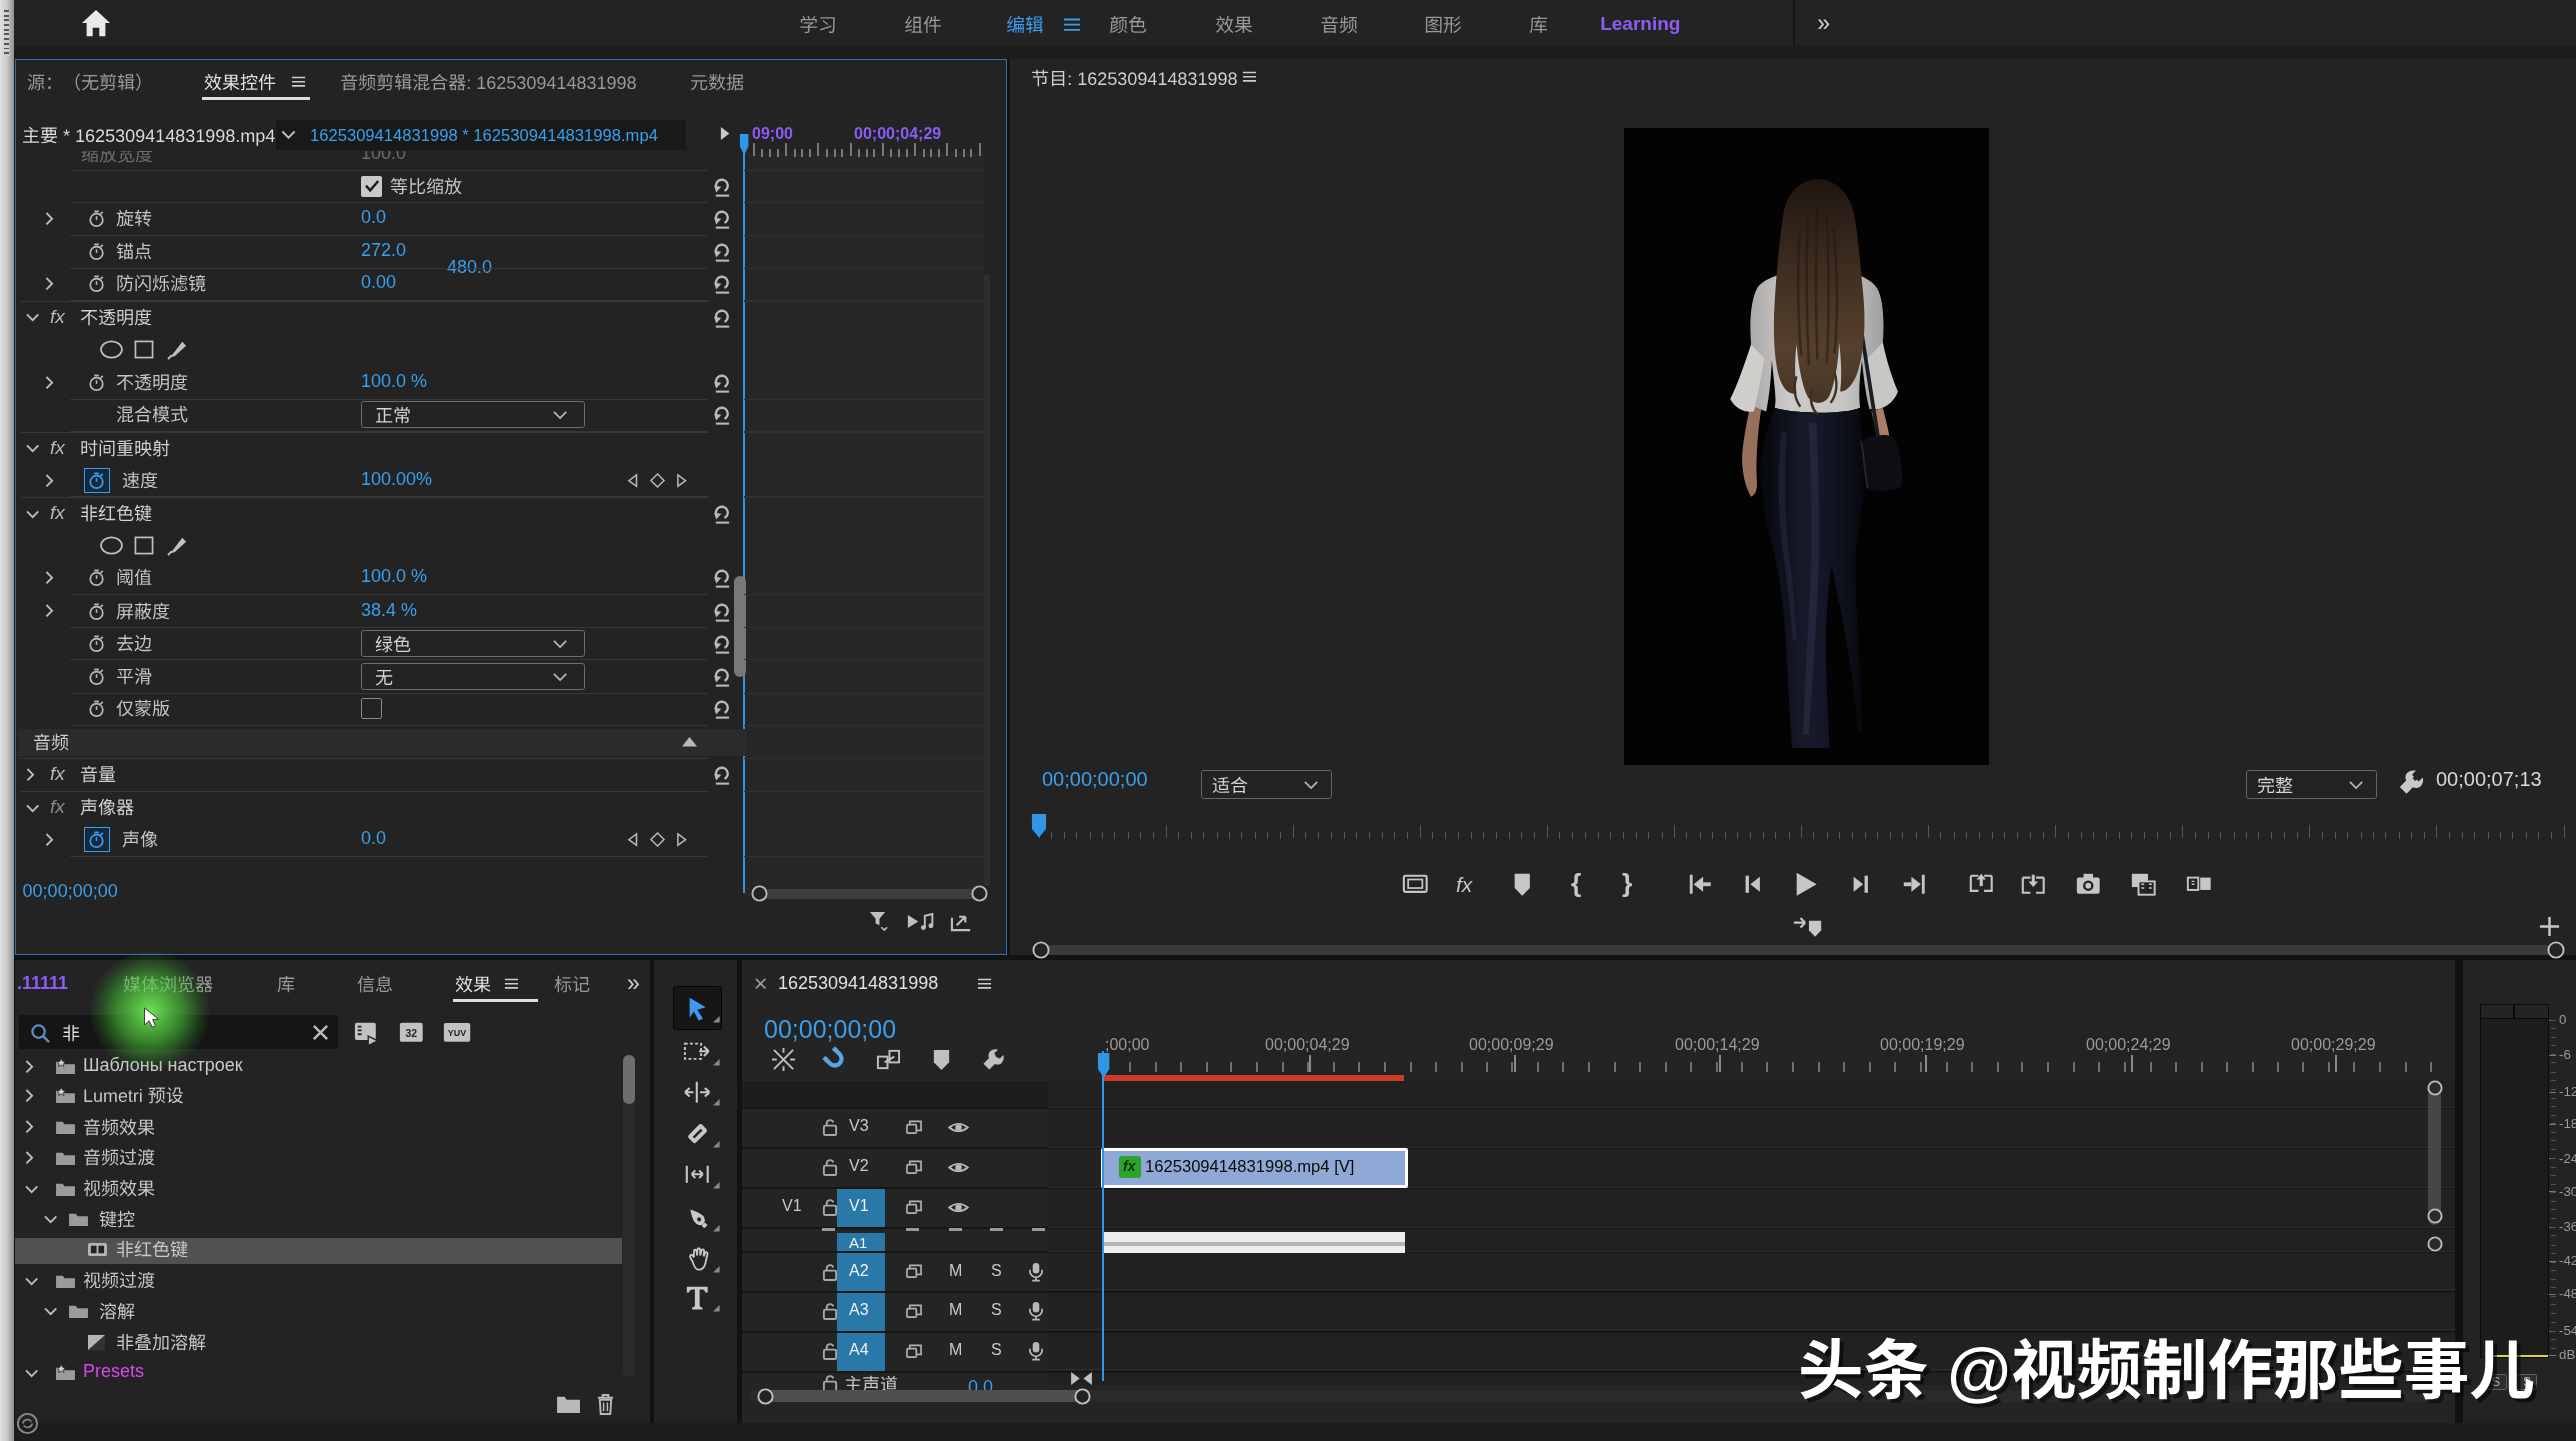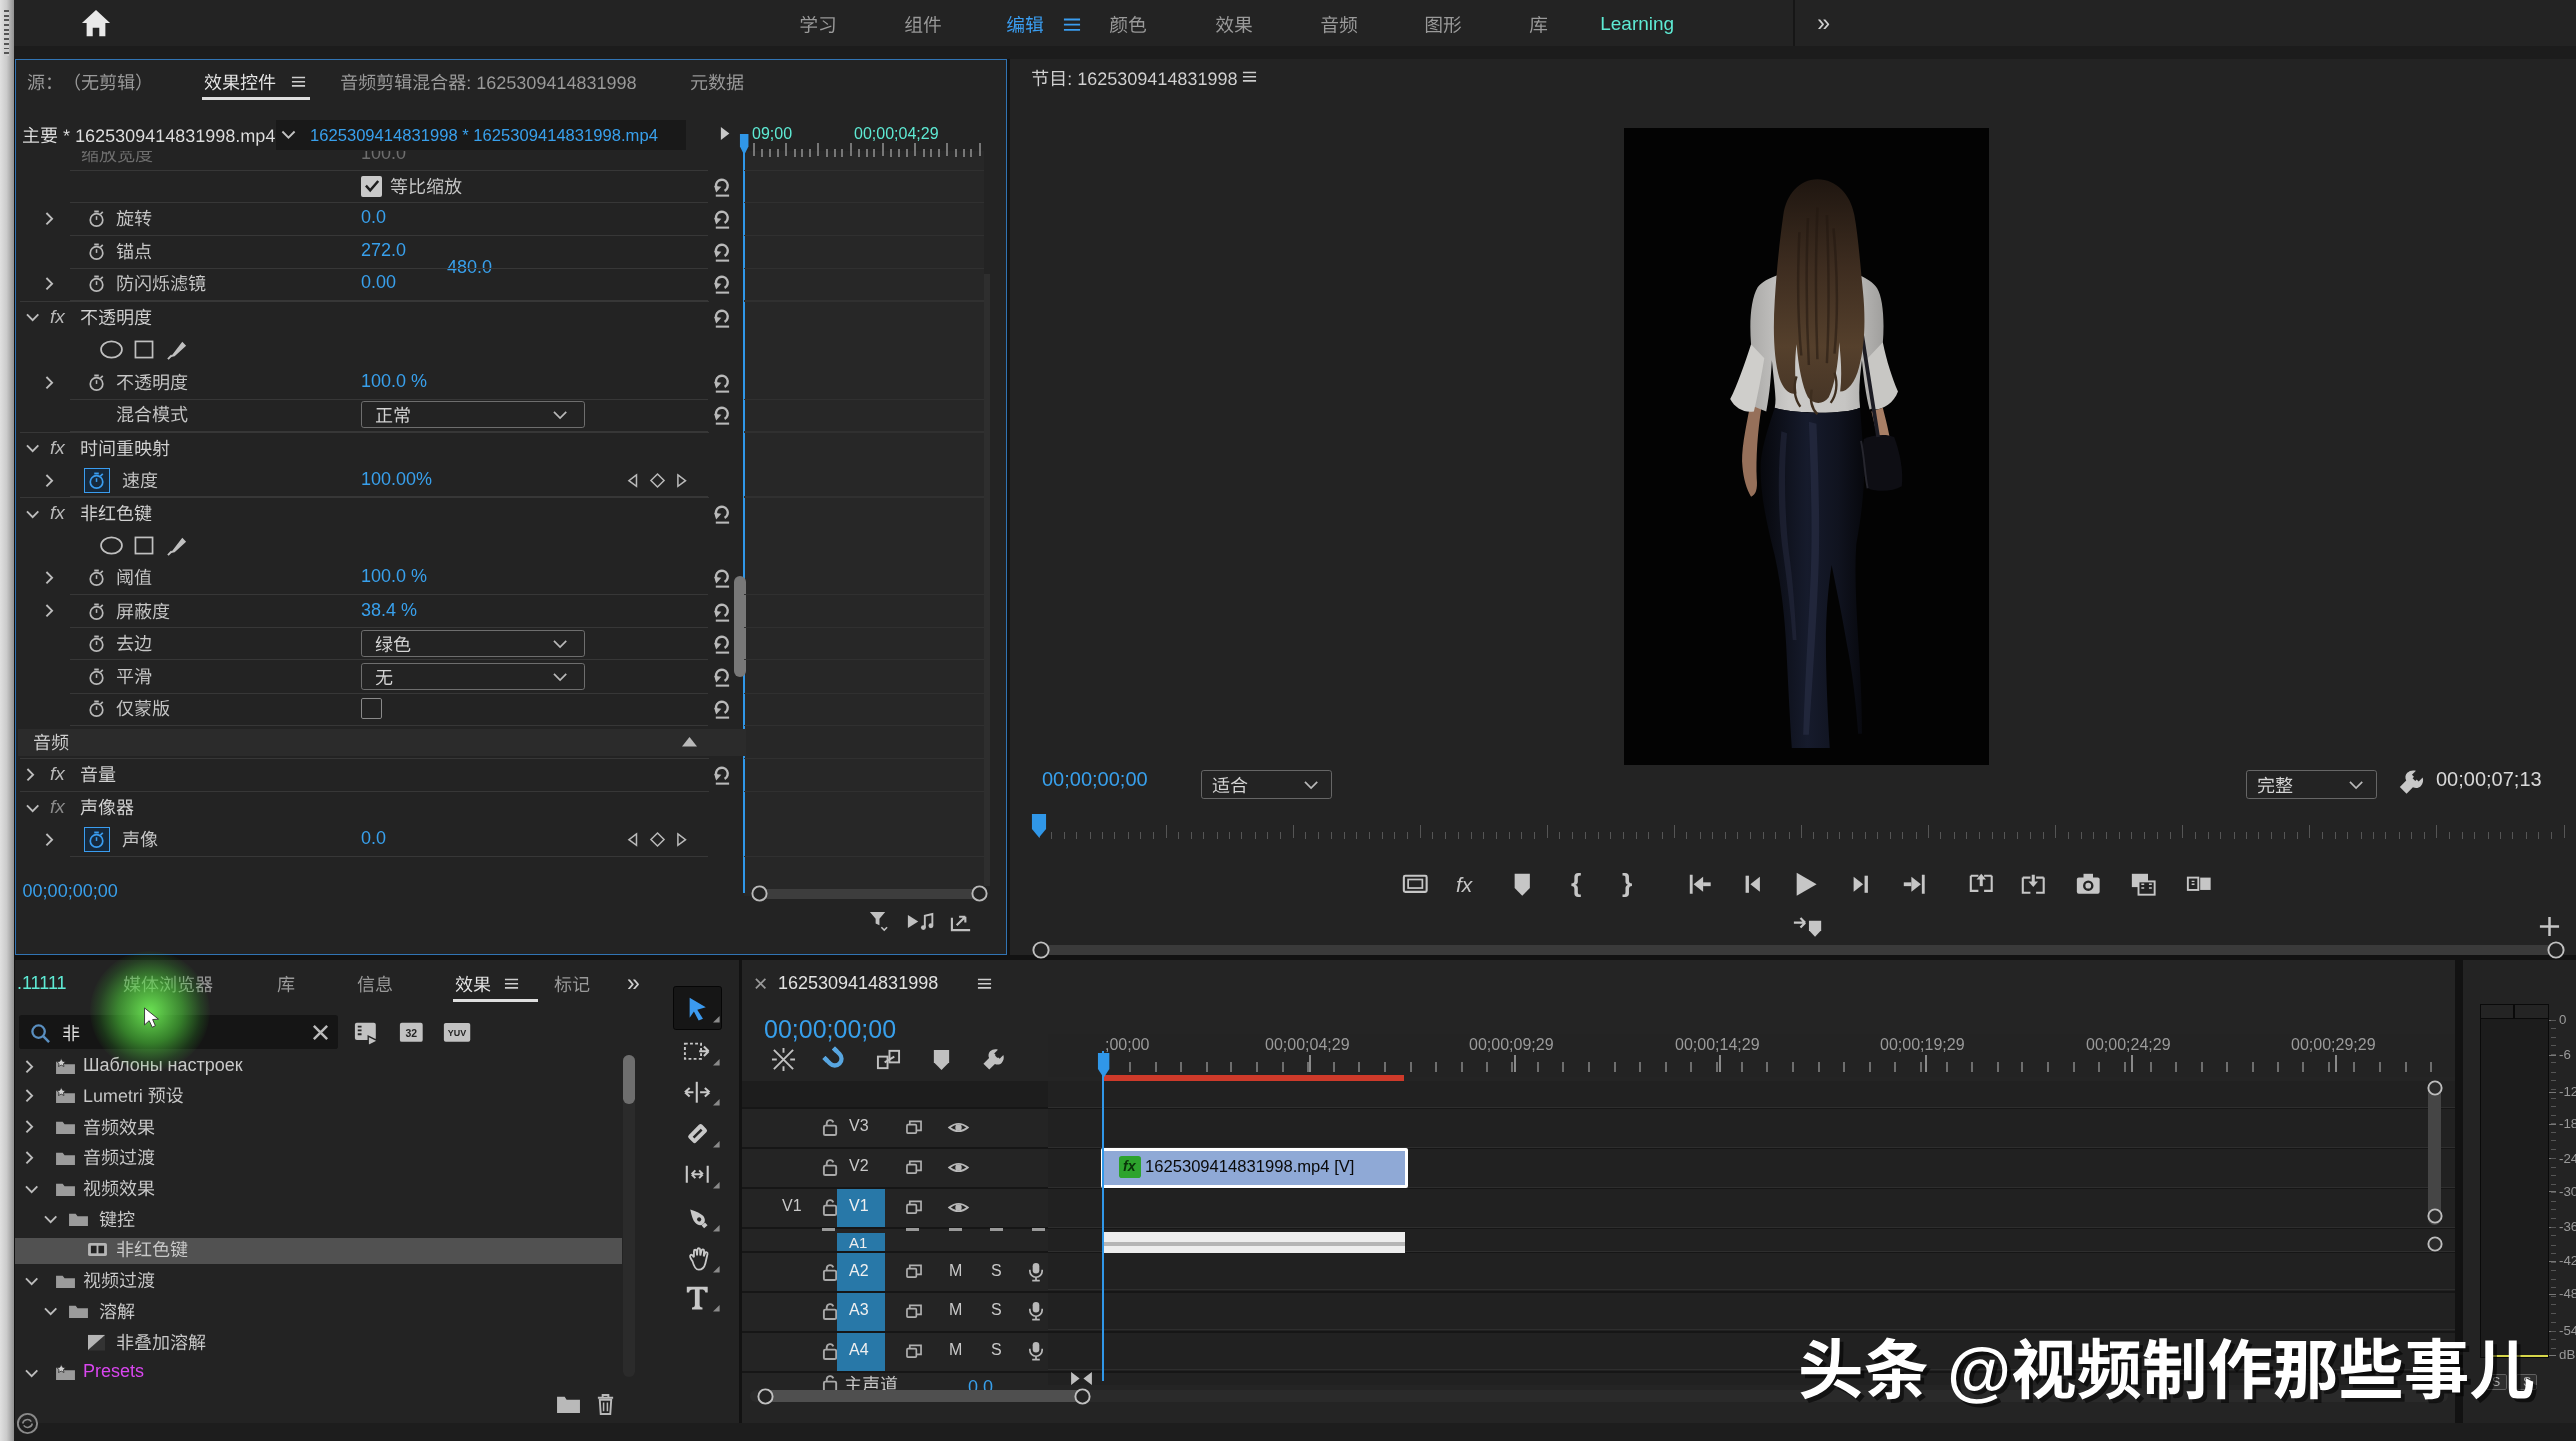--- a/index.html
+++ b/index.html
@@ -1,21 +1,21 @@
 <!DOCTYPE html>
 <html style="font-size:15px"><head>
 <meta charset="utf-8">
 <style>
   * { margin:0; padding:0; box-sizing:border-box; }
   html,body { width:2576px; height:1442px; background:#121212; overflow:hidden;
     font-family:"Liberation Sans", sans-serif; }
   .abs { position:absolute; }
   .txt { position:absolute; white-space:nowrap; color:#c8c8c8; font-size:18px; }
   .blue { color:#38a0ec; }
-  .grey { color:#5eead4; }
+  .grey { color:#8b5cf6;font-weight:bold; }
   .panel { position:absolute; background:#232323; }
   .hline { position:absolute; height:0.9px; background:#373737; }
   svg.ic { position:absolute; overflow:visible; }
 </style>
 </head>
 <body>
 
 <svg width="0" height="0" style="position:absolute">
  <defs>
   <g id="stopwatch">
@@ -953,21 +953,21 @@
 
   <div class="abs" style="left:28.5px;top:886px;width:1516px;height:10.4px;background:#3a3a3a;border-radius:5.7px"></div>
   <svg class="ic" style="left:21px;top:881px" width="20" height="20" viewBox="0 0 21 21">
       <circle cx="10.5" cy="10.5" r="8" fill="#232323" stroke="#c0c0c0" stroke-width="2"></circle>
     </svg>
   <svg class="ic" style="left:1536px;top:881px" width="20" height="20" viewBox="0 0 21 21">
       <circle cx="10.5" cy="10.5" r="8" fill="#232323" stroke="#c0c0c0" stroke-width="2"></circle>
     </svg>
 </div>
 
-<div class="panel" id="fxb" style="left:15px;top:960px;width:724px;height:463px;background:#232323;overflow:hidden">
+<div class="panel" id="fxb" style="left:15px;top:960px;width:635px;height:463px;background:#232323;overflow:hidden">
     <div class="txt grey" style="left:1.9px;top:13.3px">.11111</div>
     <svg class="ic" style="left:108px;top:13.3px" width="92" height="27.5" viewBox="0 0 97 29">
       <path transform="translate(0.0,18.9) scale(0.019000,-0.019000)" d="M294 564C283 429 261 316 226 226C198 250 169 274 140 295C159 373 179 467 196 564ZM63 269C107 237 154 198 197 158C155 76 101 18 34 -19C50 -33 69 -61 79 -78C149 -35 206 25 250 106C280 74 306 44 323 18L376 71C354 102 321 138 283 175C329 288 356 436 366 629L323 636L311 634H208C220 704 229 773 236 835L167 839C162 776 153 706 141 634H52V564H129C109 453 85 346 63 269ZM477 840V731H388V666H477V364H632V275H389V210H588C532 124 441 45 352 4C368 -10 391 -37 403 -55C487 -9 573 72 632 163V-80H705V162C763 78 845 -4 918 -51C931 -31 954 -5 972 9C892 49 802 129 745 210H945V275H705V364H856V666H946V731H856V840H784V731H546V840ZM784 666V577H546V666ZM784 518V427H546V518Z" fill="#9a9a9a"></path>
       <path transform="translate(19.0,18.9) scale(0.019000,-0.019000)" d="M251 836C201 685 119 535 30 437C45 420 67 380 74 363C104 397 133 436 160 479V-78H232V605C266 673 296 745 321 816ZM416 175V106H581V-74H654V106H815V175H654V521C716 347 812 179 916 84C930 104 955 130 973 143C865 230 761 398 702 566H954V638H654V837H581V638H298V566H536C474 396 369 226 259 138C276 125 301 99 313 81C419 177 517 342 581 518V175Z" fill="#9a9a9a"></path>
       <path transform="translate(38.0,18.9) scale(0.019000,-0.019000)" d="M687 734V138H752V734ZM850 841V4C850 -10 845 -14 832 -14C819 -15 778 -15 733 -14C742 -34 752 -63 755 -81C818 -81 859 -79 883 -68C908 -56 918 -37 918 4V841ZM83 773C129 732 184 674 208 637L261 681C235 718 179 773 133 812ZM42 502C92 466 152 413 181 377L230 426C200 461 139 511 89 545ZM63 -10 126 -50C168 37 218 154 255 252L198 291C158 186 102 64 63 -10ZM297 483C343 422 391 353 433 283C389 164 327 65 239 -7C255 -21 281 -48 291 -62C371 10 431 101 477 209C513 144 543 83 561 33L622 75C599 136 558 213 509 293C540 385 562 488 580 601H645V669H279V601H509C497 517 481 439 461 367C425 420 388 472 351 518ZM380 807C405 764 436 704 447 669L513 698C499 733 469 790 442 832Z" fill="#9a9a9a"></path>
       <path transform="translate(57.0,18.9) scale(0.019000,-0.019000)" d="M644 626C695 578 752 510 777 464L844 496C818 541 762 606 708 653ZM115 784V502H188V784ZM324 830V469H397V830ZM528 183V26C528 -47 553 -66 651 -66C672 -66 806 -66 827 -66C907 -66 928 -38 937 76C917 80 887 90 871 102C867 11 860 -2 820 -2C791 -2 680 -2 658 -2C611 -2 603 2 603 27V183ZM457 326V248C457 168 431 55 66 -22C83 -37 104 -65 114 -82C491 7 535 142 535 246V326ZM196 439V121H270V372H741V127H819V439ZM586 841C559 729 512 615 451 541C470 533 501 514 515 503C549 548 580 606 606 671H935V738H632C641 767 650 796 658 826Z" fill="#9a9a9a"></path>
       <path transform="translate(76.0,18.9) scale(0.019000,-0.019000)" d="M196 730H366V589H196ZM622 730H802V589H622ZM614 484C656 468 706 443 740 420H452C475 452 495 485 511 518L437 532V795H128V524H431C415 489 392 454 364 420H52V353H298C230 293 141 239 30 198C45 184 64 158 72 141L128 165V-80H198V-51H365V-74H437V229H246C305 267 355 309 396 353H582C624 307 679 264 739 229H555V-80H624V-51H802V-74H875V164L924 148C934 166 955 194 972 208C863 234 751 288 675 353H949V420H774L801 449C768 475 704 506 653 524ZM553 795V524H875V795ZM198 15V163H365V15ZM624 15V163H802V15Z" fill="#9a9a9a"></path>
     </svg>
     <svg class="ic" style="left:262px;top:13.3px" width="20" height="27.5" viewBox="0 0 21 29">
       <path transform="translate(0.0,18.9) scale(0.019000,-0.019000)" d="M325 245C334 253 368 259 419 259H593V144H232V74H593V-79H667V74H954V144H667V259H888V327H667V432H593V327H403C434 373 465 426 493 481H912V549H527L559 621L482 648C471 615 458 581 444 549H260V481H412C387 431 365 393 354 377C334 344 317 322 299 318C308 298 321 260 325 245ZM469 821C486 797 503 766 515 739H121V450C121 305 114 101 31 -42C49 -50 82 -71 95 -85C182 67 195 295 195 450V668H952V739H600C588 770 565 809 542 840Z" fill="#9a9a9a"></path>

